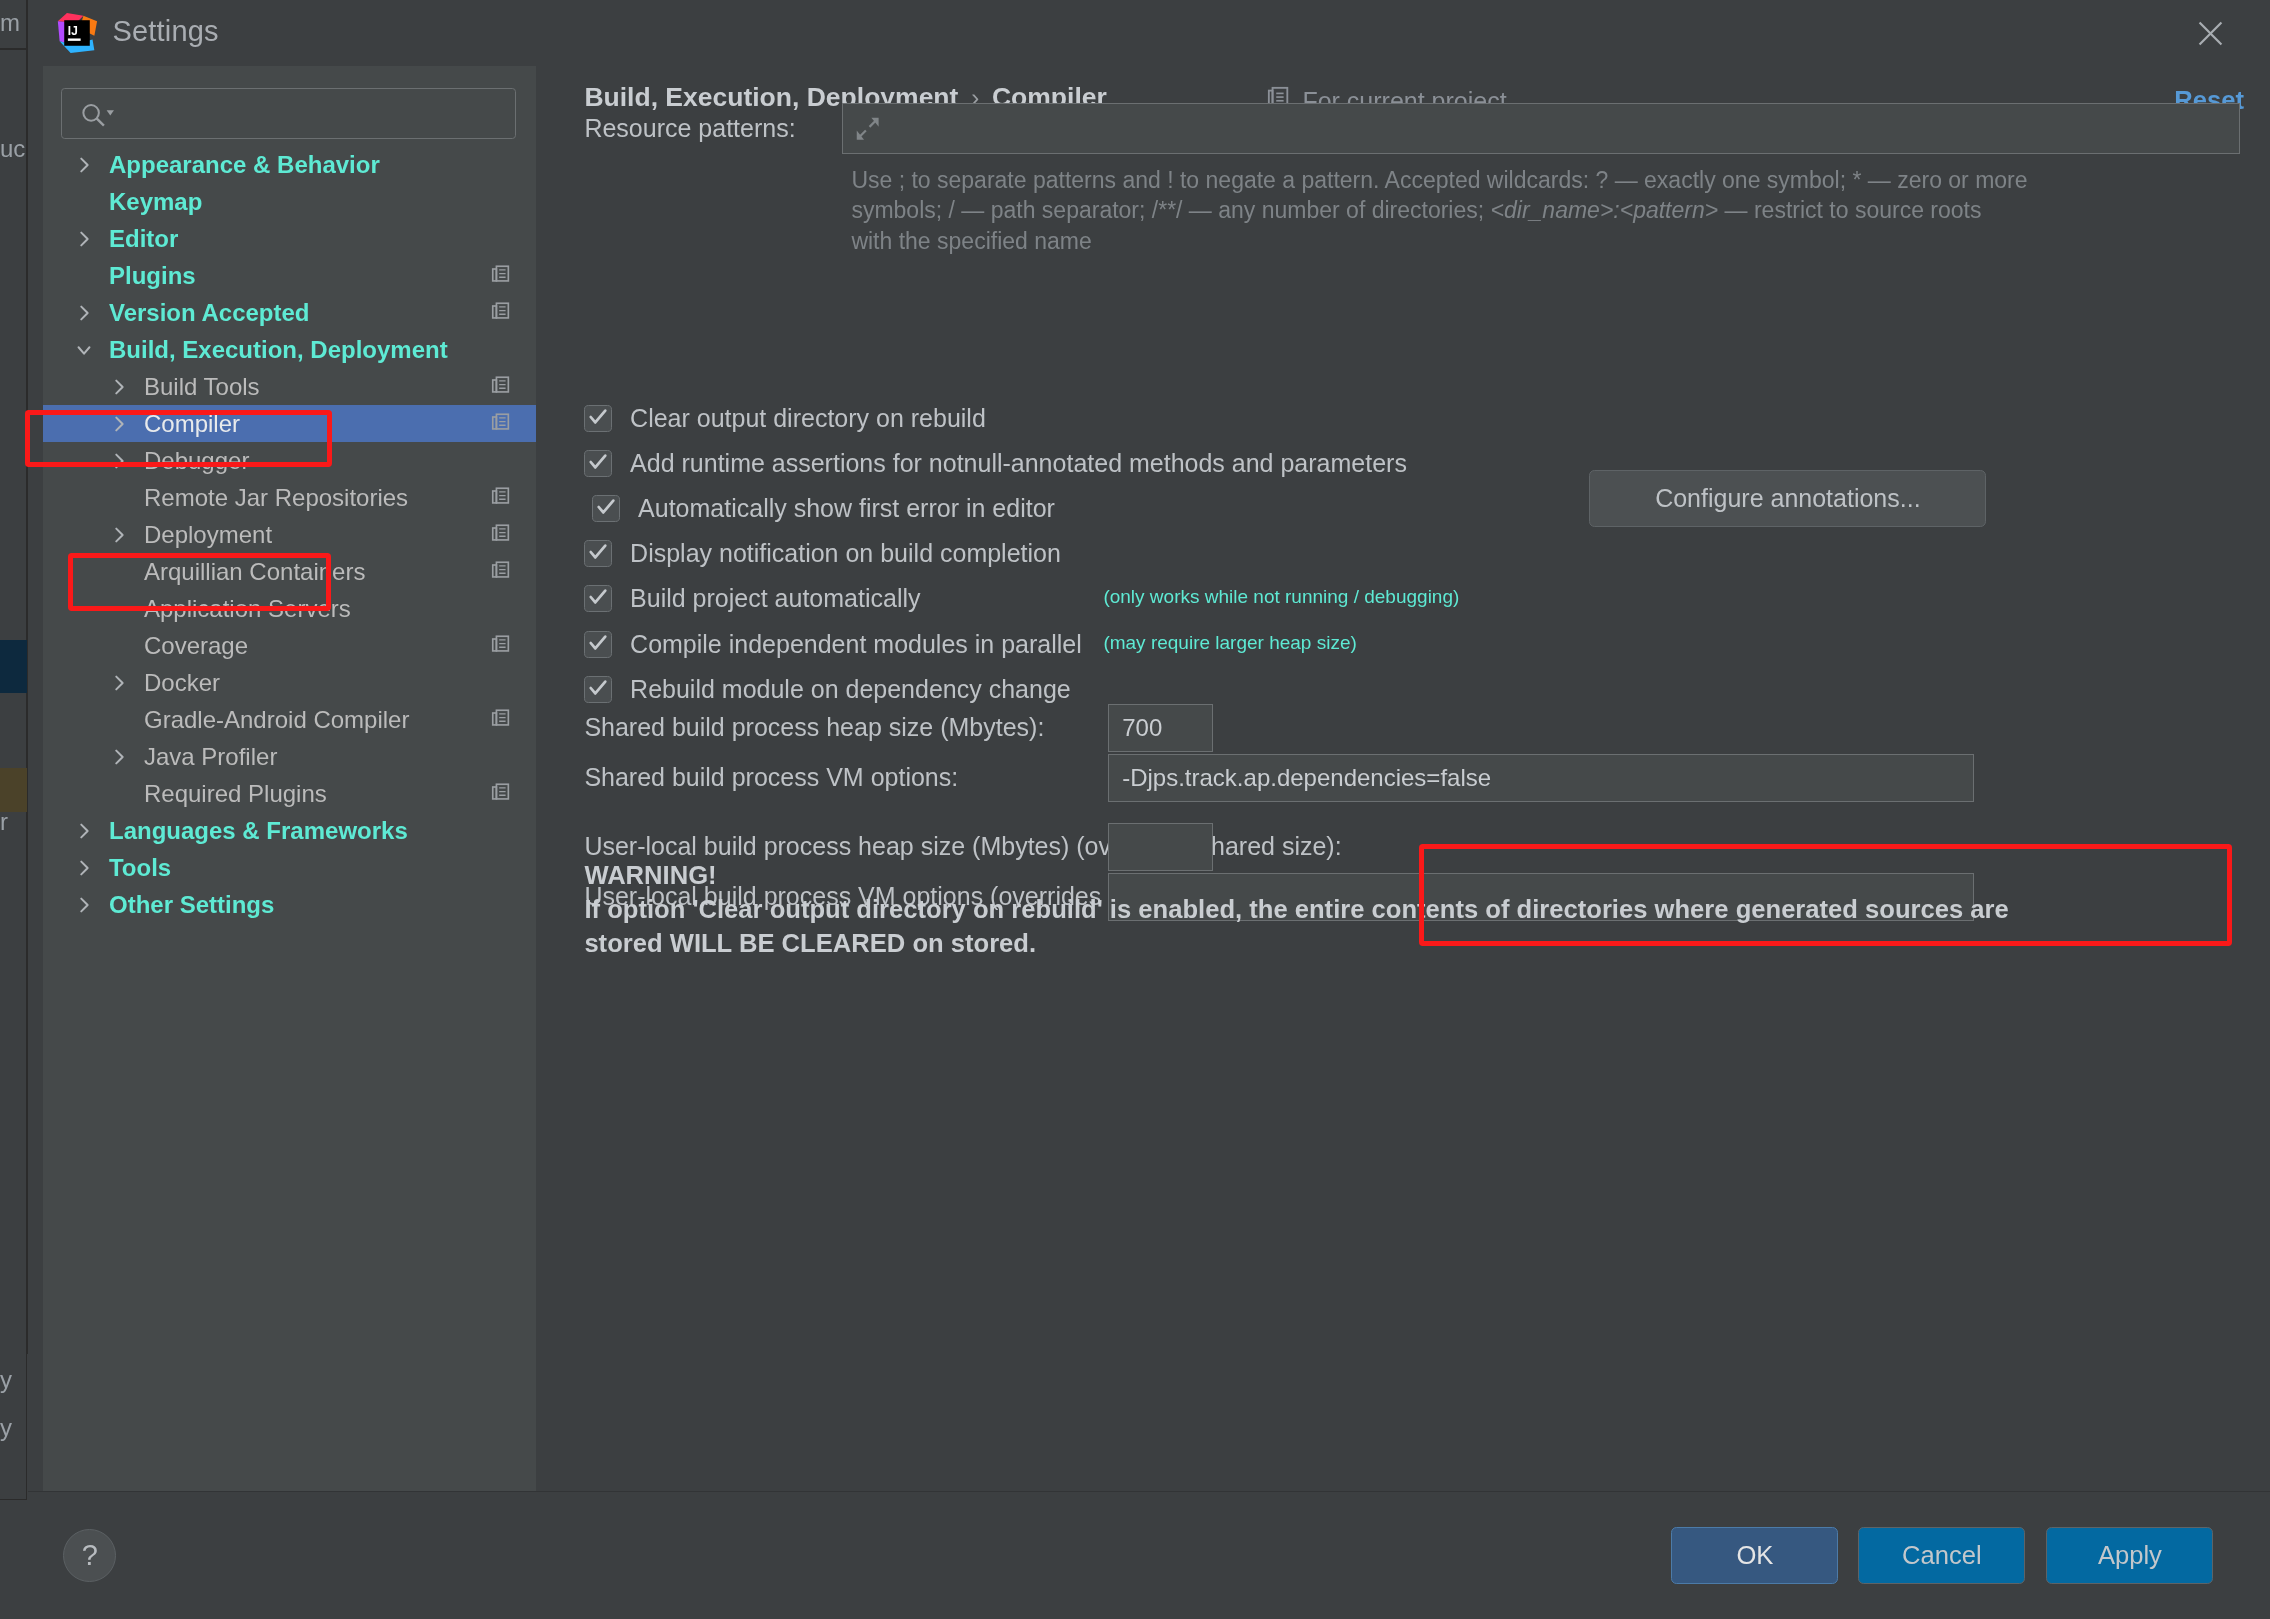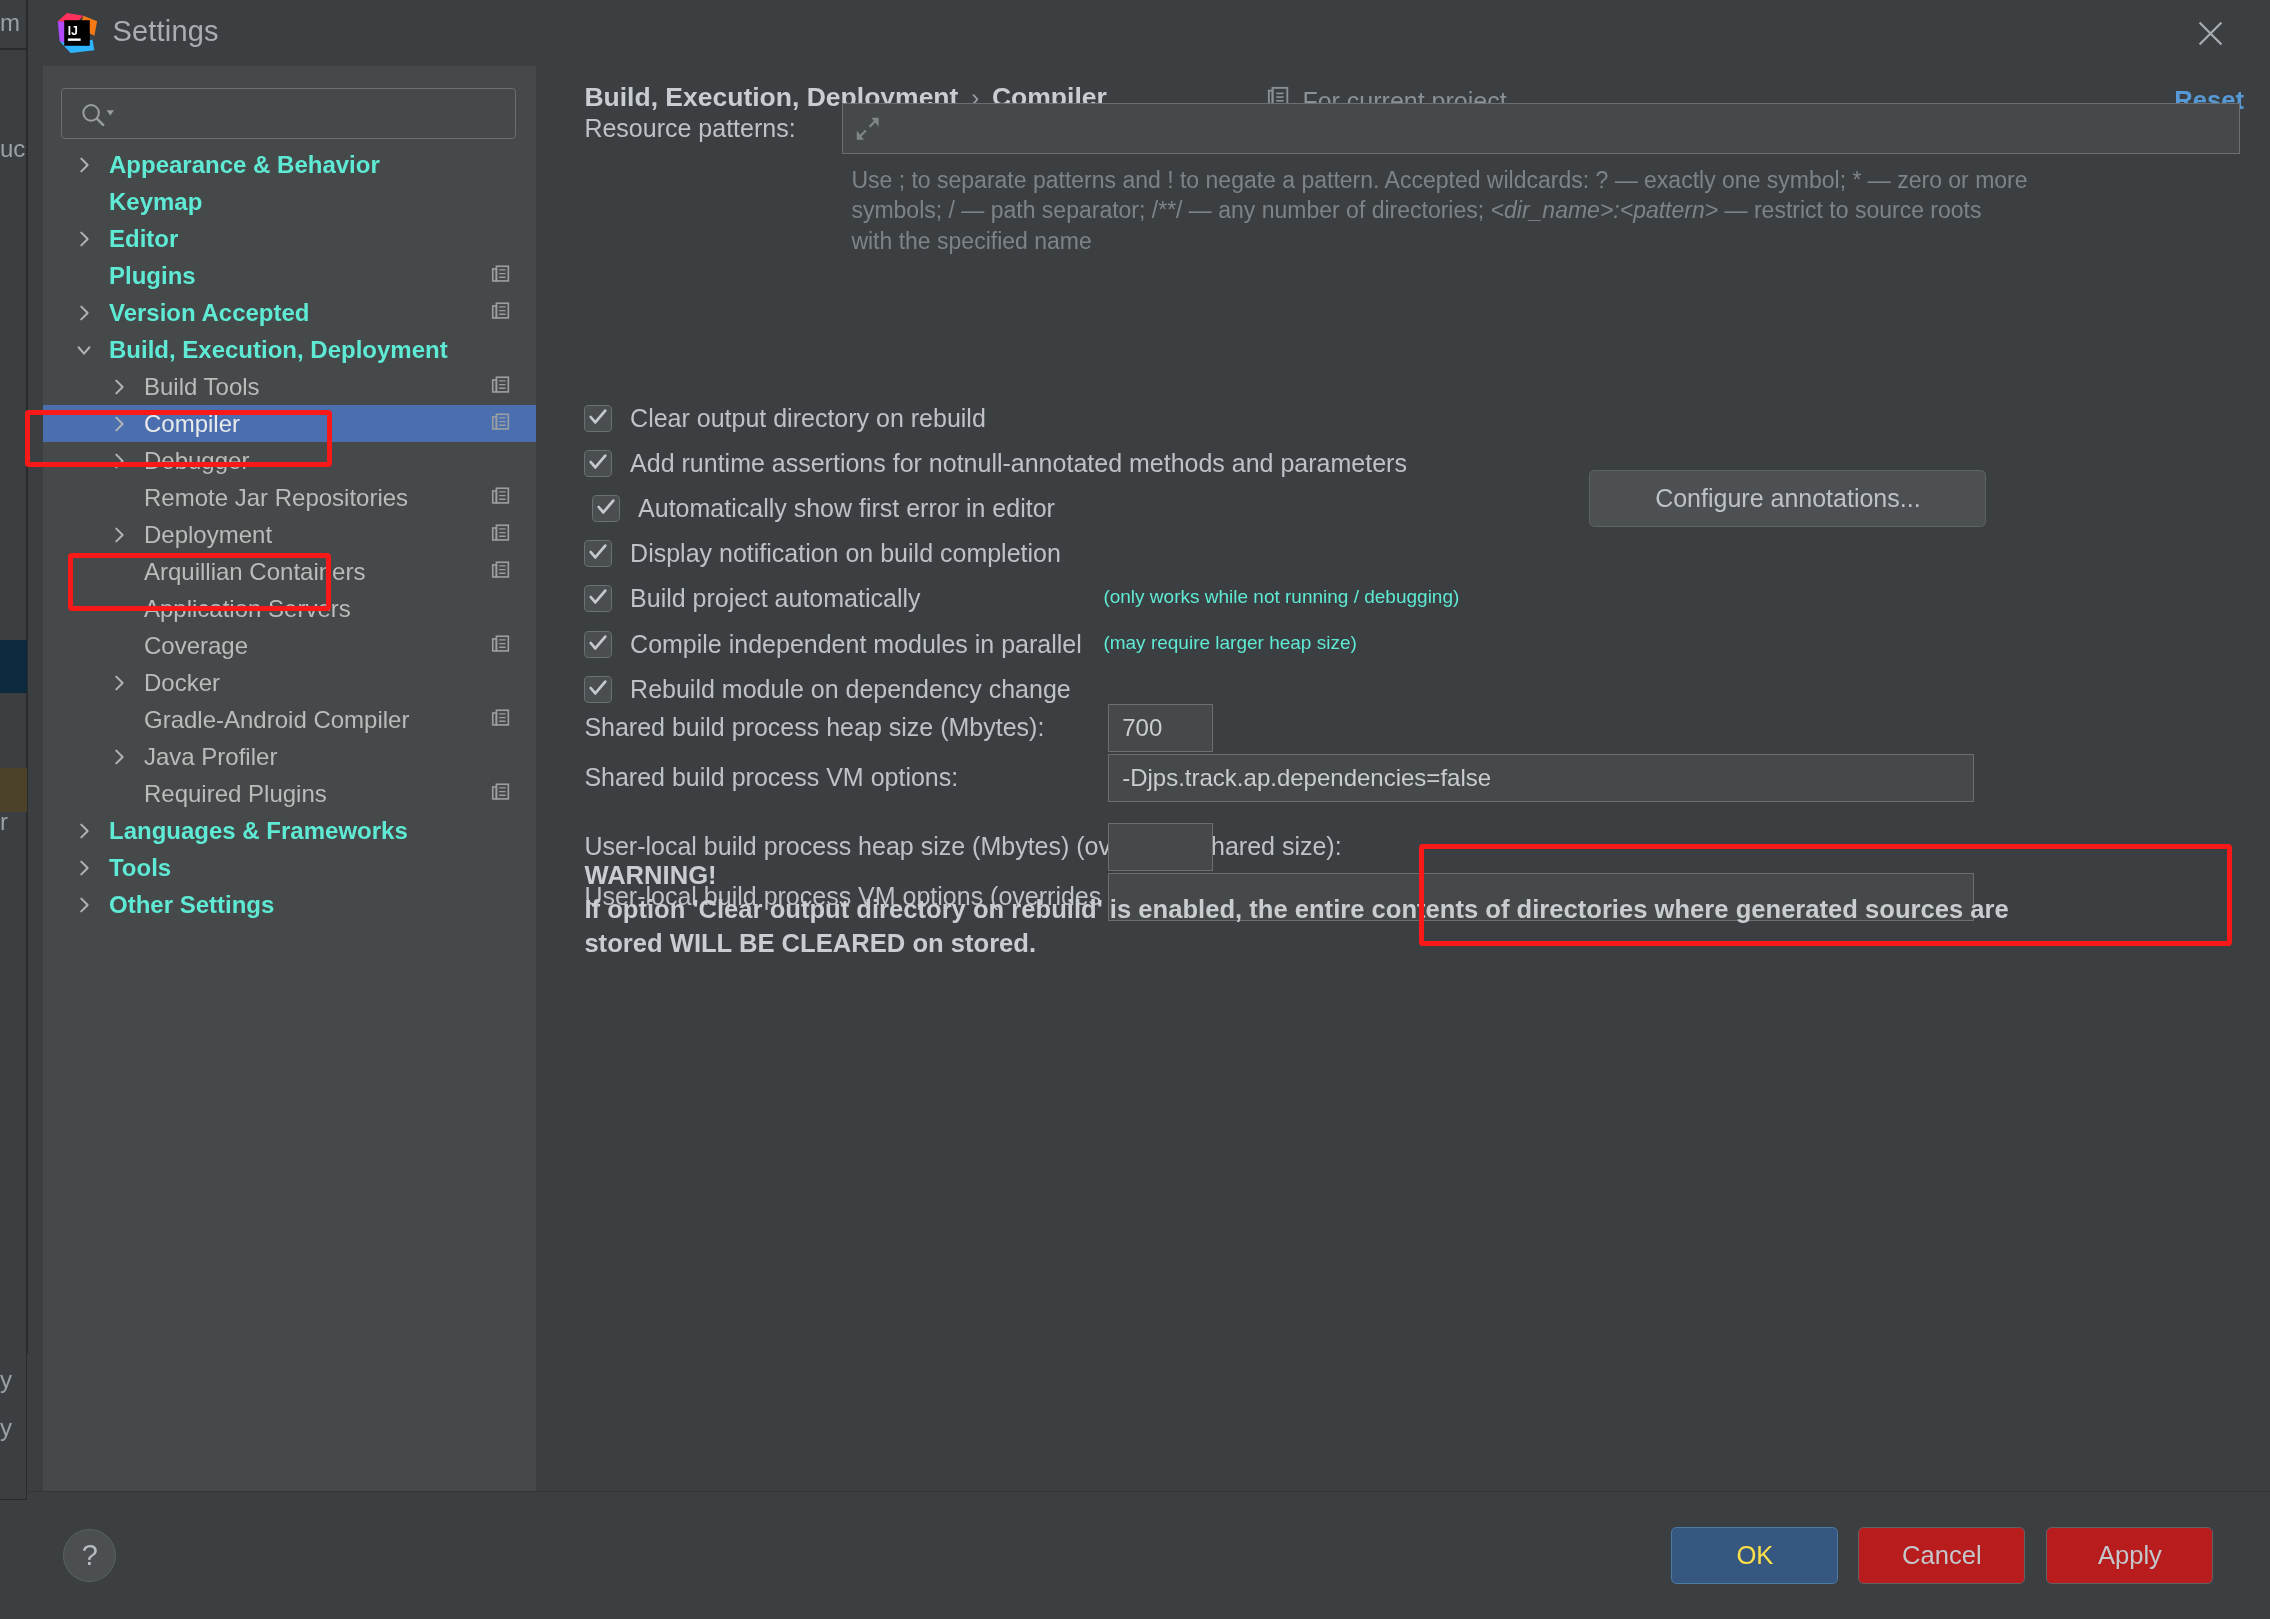--- a/index.html
+++ b/index.html
@@ -278,26 +278,26 @@
     cursor: pointer;
   }
   .btn {
     position: absolute; top: 35px;
     height: 57px;
     border-radius: 5.5px;
     display: flex; align-items: center; justify-content: center;
     font-size: 25.6px;
     cursor: pointer;
     border: 0.9px solid #5e6366;
-    background: #b91c1c;
+    background: #0369a1;
     color: #c3c7cb;
   }
   #ok-btn {
     left: 1643px; width: 167px;
-    background: #365880; border: 0.9px solid #4c7ba8; color: #fde047;
+    background: #365880; border: 0.9px solid #4c7ba8; color: #e5e5e5;
   }
   #cancel-btn { left: 1830px; width: 167px; }
   #apply-btn  { left: 2018px; width: 167px; }
 </style>
 </head>
 <body>
 
 <div id="bg-ide">
   <div id="bg-strip"></div>
   <div id="bg-tabbar"></div>

